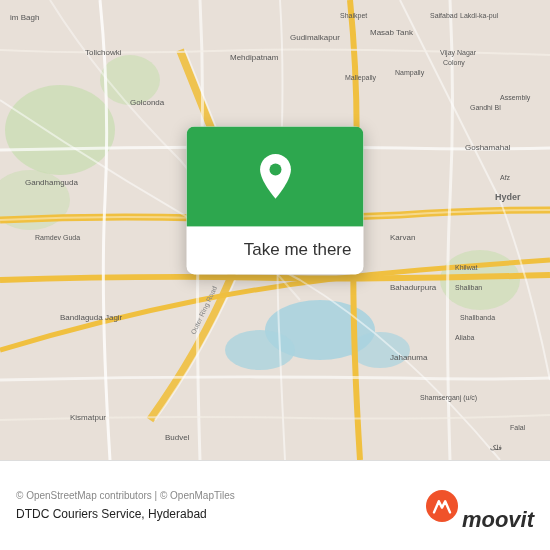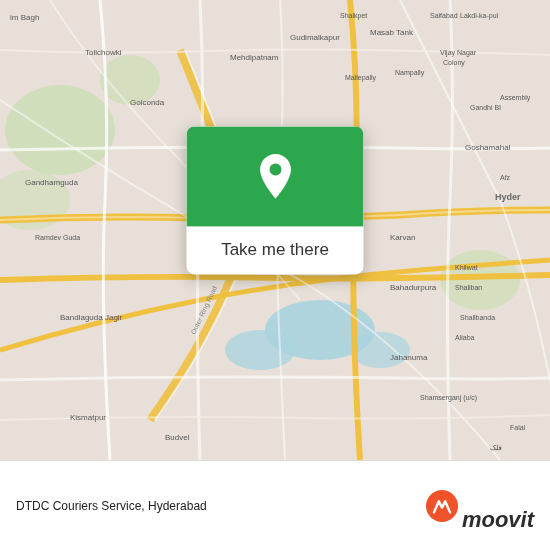--- a/index.html
+++ b/index.html
@@ -82,21 +82,21 @@
       justify-content: center;
     }
 
     .location-pin {
       width: 48px;
       height: 48px;
     }
 
     .popup-label {
       padding: 14px 12px;
-      text-align: center;
+      text-align: right;
       font-size: 17px;
       font-weight: 500;
       color: #333;
       cursor: pointer;
     }
 
     
     .map-svg {
       position: absolute;
       top: 0; left: 0;
@@ -191,20 +191,21 @@
         <path d="M24 2C14.06 2 6 10.06 6 20c0 13.5 18 34 18 34s18-20.5 18-34C42 10.06 33.94 2 24 2z" fill="white"></path>
         <circle cx="24" cy="20" r="7" fill="#2da74e"></circle>
       </svg>
     </div>
     <div class="popup-label">Take me there</div>
   </div>
 </div>
 
 <div id="info-bar">
   <div class="info-left">
+    <div class="attribution">© OpenStreetMap contributors | © OpenMapTiles</div>
     <div class="place-name">DTDC Couriers Service, Hyderabad</div>
   </div>
   <div class="moovit-logo">
     <svg class="moovit-icon" viewBox="0 0 40 40" xmlns="http://www.w3.org/2000/svg">
       <circle cx="20" cy="20" r="20" fill="#f0522a"></circle>
       <path d="M10 28 L16 14 L20 22 L24 14 L30 28" stroke="white" stroke-width="3" fill="none" stroke-linejoin="round" stroke-linecap="round"></path>
     </svg>
     <span class="moovit-text">moovit</span>
   </div>
 </div>

